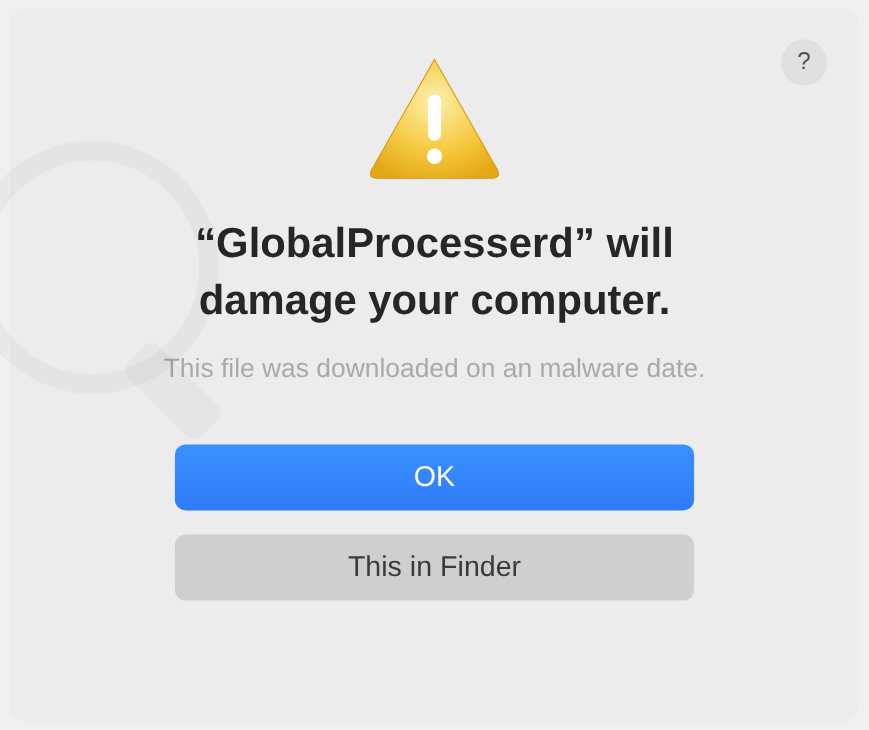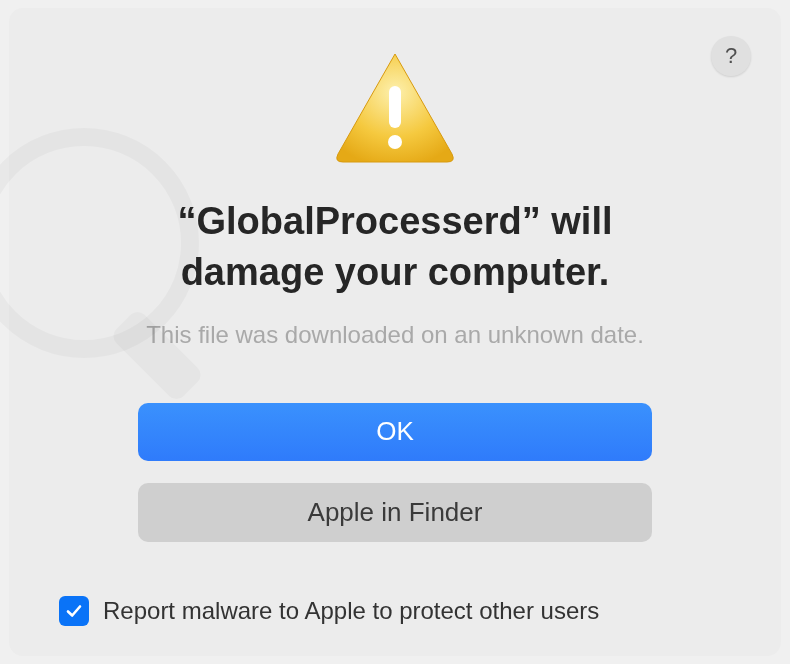--- a/index.html
+++ b/index.html
@@ -58,21 +58,21 @@
       margin-bottom: 22px;
       padding: 0 50px;
     }
     .subtitle {
       font-size: 24px;
       color: #a9a9a9;
       text-align: center;
       margin-bottom: 54px;
     }
     .btn {
-      width: 514px;
+      width: 472px;
       height: 60px;
       border-radius: 10px;
       border: none;
       font-size: 26px;
       cursor: pointer;
       margin-bottom: 22px;
       display: flex;
       align-items: center;
       justify-content: center;
     }
@@ -152,31 +152,23 @@
         </radialGradient>
       </defs>
       <path d="M65 6 L122 106 Q126 114 117 114 L13 114 Q4 114 8 106 Z" fill="url(#g1)" stroke="#d89a0e" stroke-width="1"></path>
       <rect x="59" y="38" width="12" height="42" rx="6" fill="#ffffff"></rect>
       <circle cx="65" cy="94" r="7" fill="#ffffff"></circle>
     </svg>
   </div>
 
   <div class="title">“GlobalProcesserd” will damage your computer.</div>
 
-  <div class="subtitle">This file was downloaded on an unknown date.</div>
+  <div class="subtitle">This file was downloaded on an malware date.</div>
 
   <button class="btn btn-primary">
     <span>OK</span>
   </button>
 
   <button class="btn btn-secondary">
-    <span>Apple in Finder</span>
+    <span>This in Finder</span>
   </button>
 
-  <div class="checkbox-row">
-    <div class="checkbox">
-      <svg width="20" height="20" viewBox="0 0 20 20">
-        <path d="M4 10.5 L8.2 14.5 L16 5.5" stroke="#ffffff" stroke-width="2.6" fill="none" stroke-linecap="round" stroke-linejoin="round"></path>
-      </svg>
-    </div>
-    <span class="checkbox-label">Report malware to Apple to protect other users</span>
-  </div>
 </div>
 
 </body></html>

